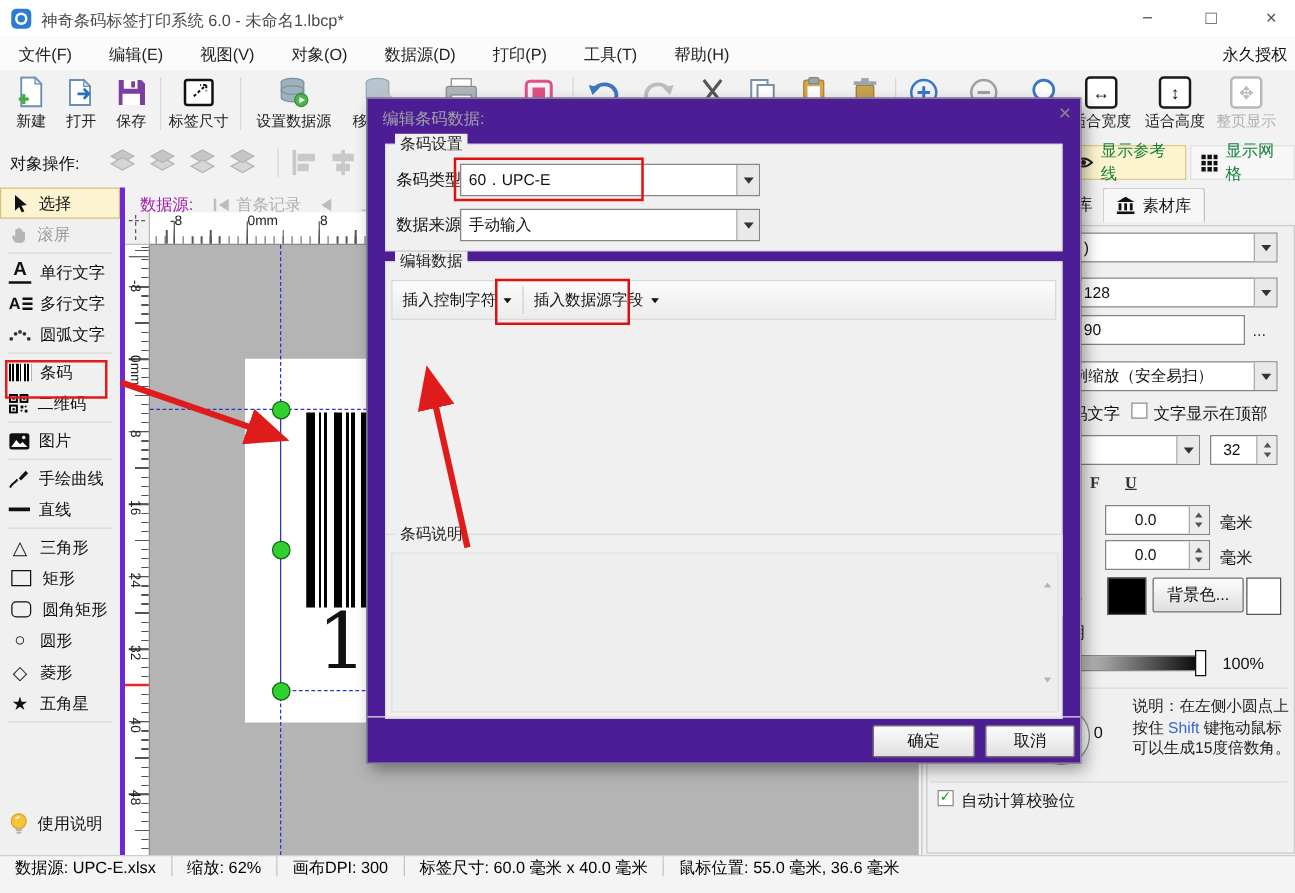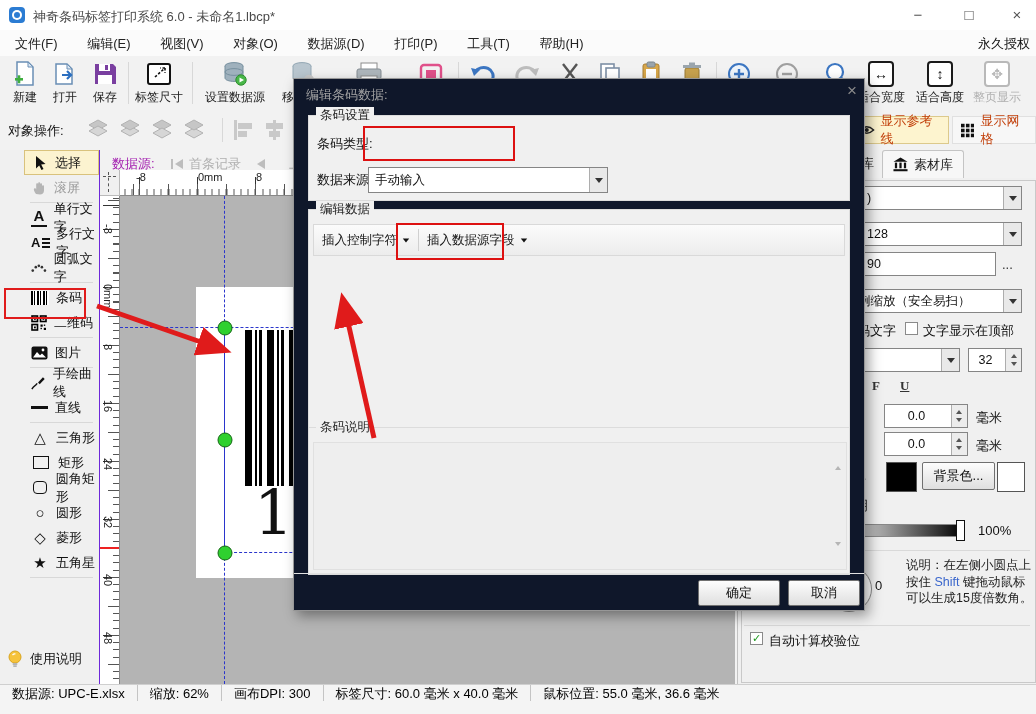--- a/index.html
+++ b/index.html
@@ -18,23 +18,23 @@
   .tbtn .ico{height:30px;display:flex;align-items:center;justify-content:center;}
   .vsep{position:absolute;top:6px;width:1px;height:42px;background:#d8d8d8;}
   .fitbox{width:22px;height:22px;border:2px solid #1a1a1a;border-radius:4px;display:flex;align-items:center;justify-content:center;font-size:14px;color:#111;background:#fff;}
   .fitbox.dis{border-color:#b9b9b9;color:#b9b9b9;}
   .graytext{color:#b0b0b0;}
   
   .oprow{left:0;top:112px;width:1036px;height:36px;background:#f2f2f2;border-bottom:1px solid #dedede;}
   .dsrow{left:0;top:148px;width:1036px;height:30px;background:#f2f2f2;border-bottom:1px solid #dedede;}
   .toggle-guides{background:#fdf4cf;border:1px solid #dcc98c;}
   .toggle-grid{background:#f7f7f7;border:1px solid #e0e0e0;}
-  .viewbtn{height:28px;display:flex;align-items:center;gap:6px;padding:0 8px;box-sizing:border-box;color:#c2410c;}
+  .viewbtn{height:28px;display:flex;align-items:center;gap:6px;padding:0 8px;box-sizing:border-box;color:#15803d;}
   
-  .sidebar{left:0;top:150px;width:100px;height:534px;background:#f0f0f0;border-right:1px solid #6d28d9;box-sizing:border-box;padding-left:24px;}
+  .sidebar{left:0;top:150px;width:100px;height:534px;background:#f0f0f0;border-right:4px solid #6d28d9;box-sizing:border-box;}
   .side-item{display:flex;align-items:center;height:25px;padding-left:7px;gap:7px;color:#111;}
   .side-item.sel{background:#fcf3d0;border:1px solid #d9c27c;box-sizing:border-box;}
   .side-item.dis{color:#9a9a9a;}
   .side-div{height:1px;background:#d8d8d8;margin:2px 6px;}
   .shape-glyph{font-size:15px;width:18px;text-align:center;color:#111;}
   
   .rcorner{left:100px;top:170px;width:20px;height:26px;background:#f0f0f0;border-right:1px solid #bbb;border-bottom:1px solid #bbb;box-sizing:border-box;}
   .hruler{left:120px;top:170px;width:615px;height:26px;background:#fff;border-bottom:1px solid #888;box-sizing:border-box;
     background-image:
       repeating-linear-gradient(90deg,#555 0 1px,transparent 1px 7.25px),
@@ -74,21 +74,21 @@
   .field{position:absolute;background:#fff;border:1px solid #858585;box-sizing:border-box;display:flex;align-items:center;font-size:12.5px;color:#111;}
   .cb{width:13px;height:13px;background:#fff;border:1px solid #8a8a8a;box-sizing:border-box;display:flex;align-items:center;justify-content:center;font-size:11px;line-height:11px;}
   .btn{background:linear-gradient(#fdfdfd,#dfdfdf);border:1px solid #707070;border-radius:2px;display:flex;align-items:center;justify-content:center;color:#111;box-sizing:border-box;}
   .note{position:absolute;left:906px;top:557px;width:130px;font-size:12.5px;line-height:16.5px;color:#222;}
   .sep-h{position:absolute;height:1px;background:#d9d9d9;}
   
   .statusbar{left:0;top:684px;width:1036px;height:30px;background:#f4f4f4;border-top:1px solid #cfcfcf;box-sizing:border-box;display:flex;align-items:flex-start;gap:0;}
   .st-item{padding:0 12px;color:#000;white-space:nowrap;}
   .st-sep{width:1px;height:16px;background:#c4c4c4;}
   
-  .dialog{left:293px;top:78px;width:572px;height:533px;background:#0f172a;border:1px solid #979797;box-shadow:4px 5px 12px rgba(0,0,0,.38);z-index:50;box-sizing:border-box;}
+  .dialog{left:293px;top:78px;width:572px;height:533px;background:#4c1d95;border:1px solid #979797;box-shadow:4px 5px 12px rgba(0,0,0,.38);z-index:50;box-sizing:border-box;}
   .dgroup{position:absolute;border:1px solid #dcdcdc;background:#f0f0f0;}
   .dlegend{position:absolute;top:-9px;left:7px;background:#f0f0f0;padding:0 4px;color:#222;font-size:12.5px;}
   .redbox{position:absolute;border:2px solid #dd1111;z-index:60;}
   .mstrip{position:absolute;background:linear-gradient(#fbfbfb,#ececec);border:1px solid #d9d9d9;box-sizing:border-box;display:flex;align-items:center;}
   .mbtn{display:flex;align-items:center;gap:5px;padding:0 8px;height:24px;color:#111;font-size:12.5px;}
   .dtext{position:absolute;background:#fff;border:1px solid #9a9a9a;box-sizing:border-box;}
   .scroll-arrow{position:absolute;right:5px;}
   .annot{left:0;top:0;width:1036px;height:714px;z-index:70;pointer-events:none;}
 </style>
 </head>
@@ -643,20 +643,26 @@
     <span class="st-item">鼠标位置: 55.0 毫米, 36.6 毫米</span>
   </div>
 
   <div class="a dialog">
     <div class="a" style="left:12px;top:7px;color:#a3a3a3;">编辑条码数据:</div>
     <div class="a" style="left:548px;top:2px;width:20px;height:20px;text-align:center;font-size:17px;color:#8a8a8a;">×</div>
 
     <div class="dgroup" style="left:14px;top:36px;width:540px;height:84px;">
       <span class="dlegend">条码设置</span>
       <div class="a" style="left:8px;top:19px;color:#111;">条码类型:</div>
+      <div class="combo" style="left:59px;top:15px;width:240px;height:26px;">
+        <span style="padding-left:6px;">60．UPC-E</span>
+        <span class="cbarrow">
+            <span class="tri-d"></span>
+          </span>
+      </div>
       <div class="a" style="left:8px;top:55px;color:#111;">数据来源:</div>
       <div class="combo" style="left:59px;top:51px;width:240px;height:26px;gap:40px;">
         <span style="padding-left:6px;">手动输入</span>
         <span class="cbarrow">
             <span class="tri-d"></span>
           </span>
       </div>
     </div>
     <div class="redbox" style="left:69px;top:47px;width:148px;height:31px;"></div>
 

